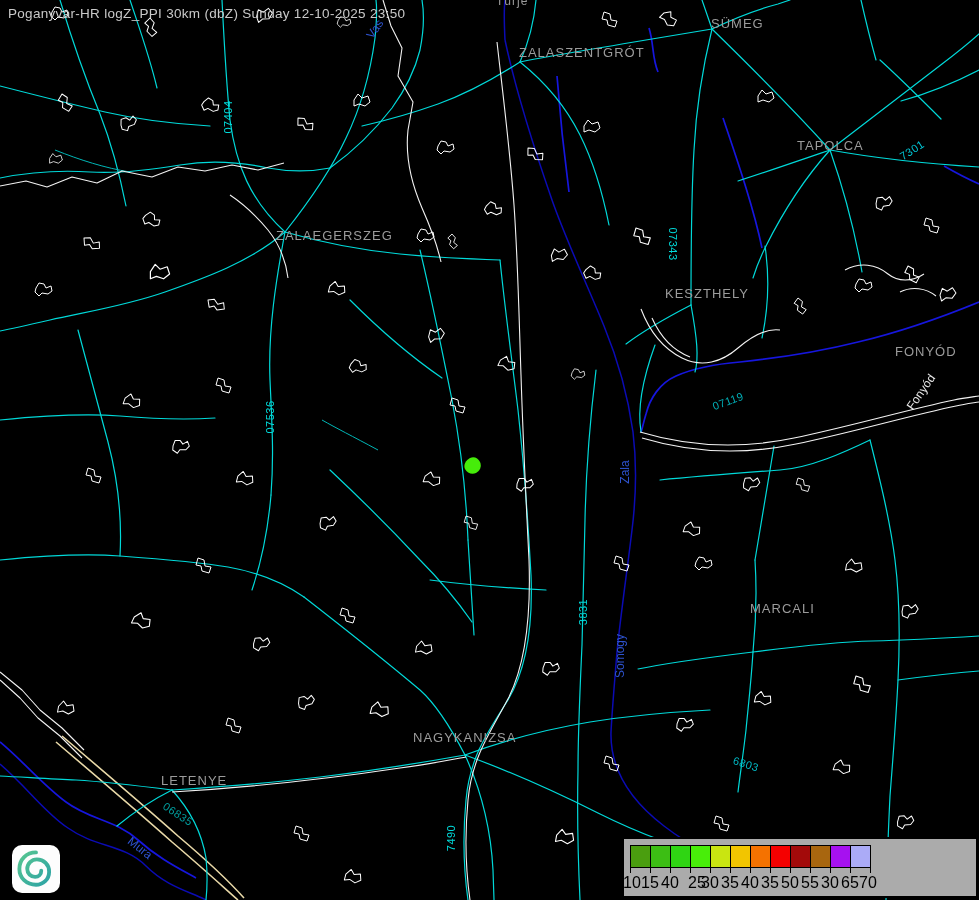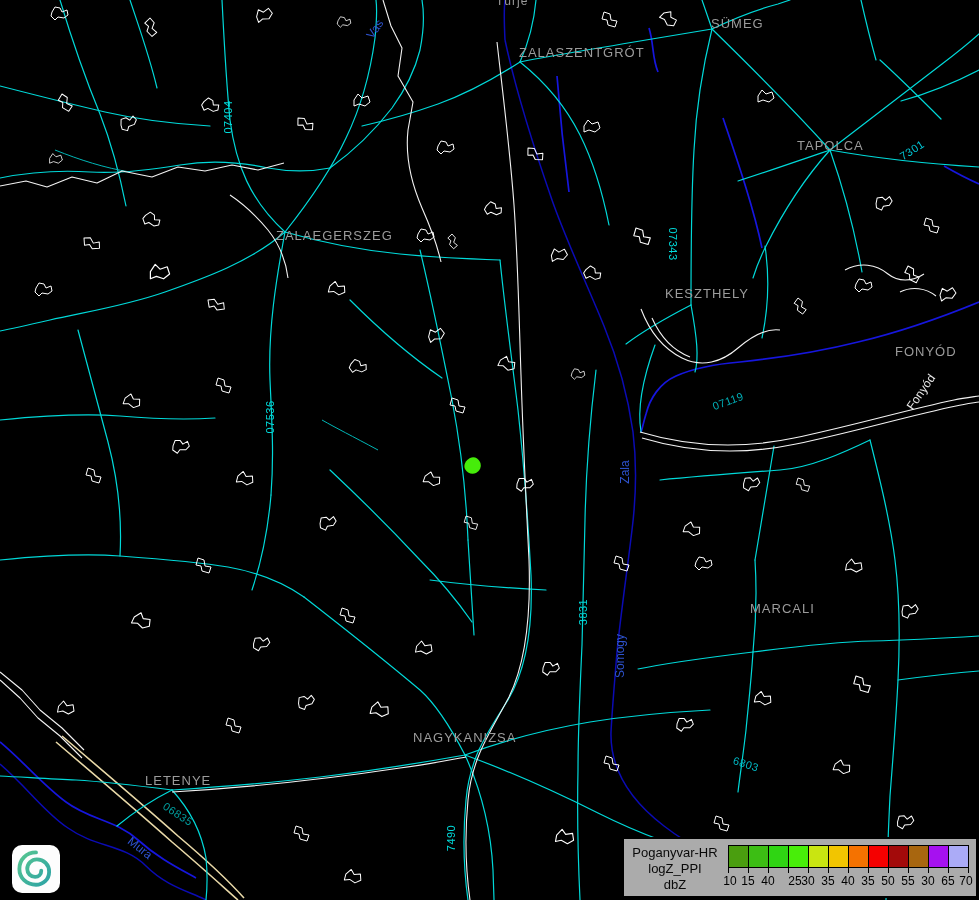--- a/index.html
+++ b/index.html
@@ -24,21 +24,21 @@
           border:2px solid #000;box-sizing:border-box;display:flex;align-items:flex-start;
           padding:6px 4px 0 6px;gap:8px;z-index:10;}
   .legend-text{width:90px;text-align:center;color:#0a0a0a;font-size:13px;line-height:16px;}
   .scale{position:relative;flex:1;}
   .swatches{display:flex;height:23px;}
   .sw{width:21px;height:23px;border:1px solid #000;box-sizing:border-box;margin-left:-1px;}
   .sw:first-child{margin-left:0;}
   .tickrow{position:relative;height:5px;}
   .tick{position:absolute;width:1px;height:5px;background:#000;top:0;}
   .labrow{position:relative;height:14px;}
-  .tlab{position:absolute;top:1px;transform:translateX(-50%);font-size:12px;color:#000;}
+  .tlab{position:absolute;top:1px;transform:translateX(-50%);font-size:16px;color:#000;}
   
   .logo{position:absolute;left:12px;top:845px;width:48px;height:48px;background:#fdfdfd;
         border-radius:10px;z-index:10;display:flex;align-items:center;justify-content:center;}
 </style>
 </head>
 <body>
 
 <div id="stage">
 
   <svg id="mapsvg" width="979" height="900" viewBox="0 0 979 900">
@@ -233,46 +233,42 @@
   <div class="labels">
     <div class="town" style="left:496px;top:-6px;font-size:12px">Türje</div>
     <div class="town" style="left:519px;top:45px">ZALASZENTGRÓT</div>
     <div class="town" style="left:711px;top:16px">SÜMEG</div>
     <div class="town" style="left:797px;top:138px">TAPOLCA</div>
     <div class="town" style="left:276px;top:228px">ZALAEGERSZEG</div>
     <div class="town" style="left:665px;top:286px">KESZTHELY</div>
     <div class="town" style="left:895px;top:344px">FONYÓD</div>
     <div class="town" style="left:750px;top:601px">MARCALI</div>
     <div class="town" style="left:413px;top:730px">NAGYKANIZSA</div>
-    <div class="town" style="left:145px;top:773px">LETENYE</div>
+    <div class="town" style="left:161px;top:773px">LETENYE</div>
 
     <div class="rlab rot" style="left: 228px; top: 117px; transform: translate(-50%, -50%) rotate(-90deg); color: rgb(0, 217, 217);">07404</div>
     <div class="rlab rot" style="left: 270px; top: 417px; transform: translate(-50%, -50%) rotate(-90deg); color: rgb(0, 217, 217);">07536</div>
     <div class="rlab rot" style="left: 673px; top: 244px; transform: translate(-50%, -50%) rotate(90deg); color: rgb(0, 217, 217);">07343</div>
     <div class="rlab rot" style="left: 912px; top: 150px; transform: translate(-50%, -50%) rotate(-33deg); color: rgb(0, 196, 212);">7301</div>
     <div class="rlab rot" style="left: 583px; top: 612px; transform: translate(-50%, -50%) rotate(-90deg); color: rgb(0, 217, 217);">3831</div>
     <div class="rlab rot" style="left: 746px; top: 764px; transform: translate(-50%, -50%) rotate(18deg); color: rgb(0, 184, 196);">6803</div>
     <div class="rlab rot" style="left: 178px; top: 814px; transform: translate(-50%, -50%) rotate(33deg); color: rgb(0, 158, 158);">06835</div>
     <div class="rlab rot" style="left: 451px; top: 838px; transform: translate(-50%, -50%) rotate(-90deg); color: rgb(0, 217, 217);">7490</div>
     <div class="rlab rot" style="left: 728px; top: 401px; transform: translate(-50%, -50%) rotate(-20deg); color: rgb(0, 176, 184);">07119</div>
 
     <div class="wlab rot" style="left: 625px; top: 472px; transform: translate(-50%, -50%) rotate(-90deg); color: rgb(46, 83, 207);">Zala</div>
     <div class="wlab rot" style="left: 620px; top: 656px; transform: translate(-50%, -50%) rotate(-90deg); color: rgb(46, 83, 207);">Somogy</div>
     <div class="wlab rot" style="left: 140px; top: 848px; transform: translate(-50%, -50%) rotate(38deg); color: rgb(46, 83, 207);">Mura</div>
     <div class="wlab rot" style="left: 375px; top: 29px; transform: translate(-50%, -50%) rotate(-55deg); color: rgb(46, 83, 207);">Vas</div>
     <div class="wlab rot" style="left: 921px; top: 392px; transform: translate(-50%, -50%) rotate(-55deg); color: rgb(233, 233, 233);">Fonyód</div>
   </div>
 
+  <div class="title">Poganyvar-HR logZ_PPI 30km (dbZ) Sunday 12-10-2025 23:50</div>
 
   <div class="legend">
-    <div class="legend-text">
-      <div>Poganyvar-HR</div>
-      <div>logZ_PPI</div>
-      <div>dbZ</div>
-    </div>
     <div class="scale">
       <div class="swatches">
         <div class="sw" style="background-color: rgb(74, 158, 15);"></div>
         <div class="sw" style="background-color: rgb(60, 190, 20);"></div>
         <div class="sw" style="background-color: rgb(47, 213, 19);"></div>
         <div class="sw" style="background-color: rgb(72, 238, 9);"></div>
         <div class="sw" style="background-color: rgb(201, 229, 17);"></div>
         <div class="sw" style="background-color: rgb(242, 197, 0);"></div>
         <div class="sw" style="background-color: rgb(245, 114, 0);"></div>
         <div class="sw" style="background-color: rgb(245, 0, 0);"></div>

